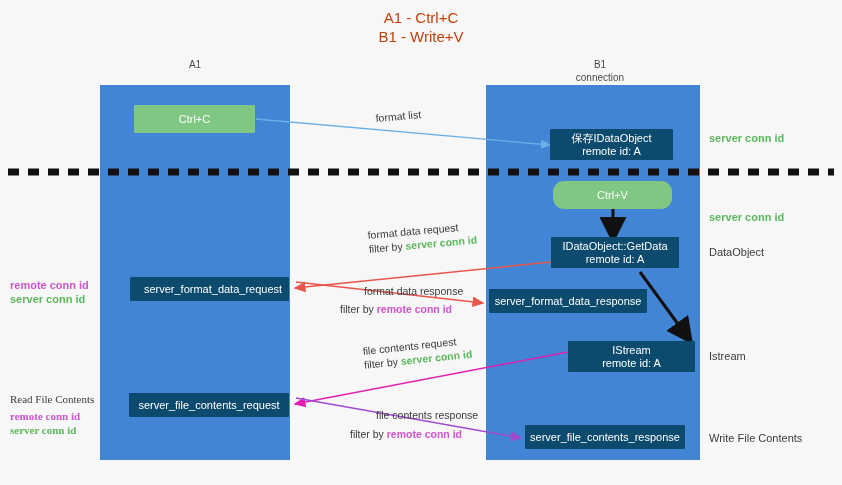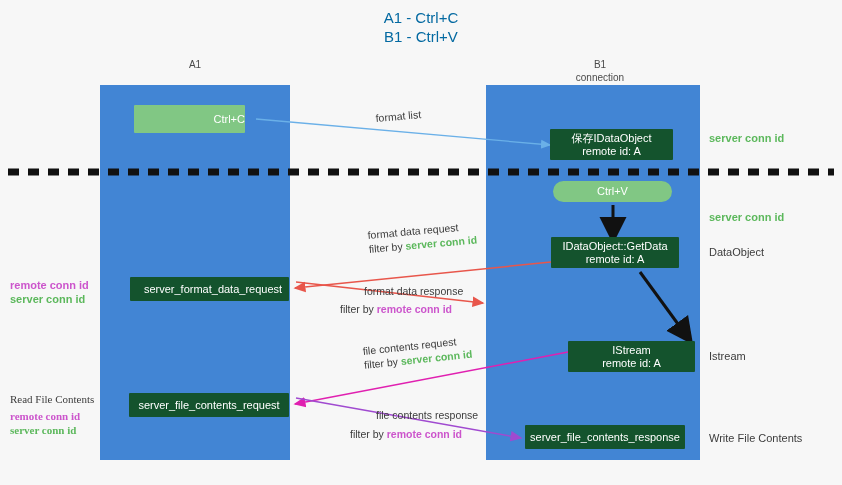--- a/index.html
+++ b/index.html
@@ -9,59 +9,59 @@
     font-family:"Liberation Sans","DejaVu Sans",sans-serif;
     overflow:hidden;
     position:relative;
   }
   #stage{position:absolute;inset:0;}
   .abs{position:absolute;}
 
   .title{
     left:0;right:0;top:8px;
     text-align:center;
-    font-size:15px;color:#0369a1;line-height:19px;
+    font-size:15px;color:#c2410c;line-height:19px;
   }
 
   .lane{
     background:#4285d4;
   }
   .lane-head{
     text-align:center;font-size:10px;color:#4a4a4a;line-height:13px;
   }
 
   .node{
     box-sizing:border-box;
     display:flex;flex-direction:column;
     align-items:center;justify-content:center;
     color:#ffffff;
     font-size:11px;line-height:13px;
     text-align:center;
     border-radius:1px;
   }
   .node.green{background:#81c784;}
-  .node.orange{background:#14532d;text-align:right;}
+  .node.orange{background:#0c4a6e;text-align:right;}
 
   .sidelabel{font-size:11px;line-height:14px;color:#3c3c3c;white-space:nowrap;}
   .green-txt{color:#5cb85c;font-weight:bold;}
   .purple-txt{color:#cc55cc;font-weight:bold;}
 
   .edgelabel{font-size:10.5px;line-height:14px;color:#3c3c3c;white-space:nowrap;}
   .edgelabel b{font-weight:bold;}
 
   svg.overlay{position:absolute;left:0;top:0;width:842px;height:485px;pointer-events:none;}
 </style>
 </head>
 <body>
 
 <div id="stage">
 
   <div class="abs title">
     <div>A1 - Ctrl+C</div>
-    <div>B1 - Ctrl+V</div>
+    <div>B1 - Write+V</div>
   </div>
 
   <div class="abs lane-head" style="left:120px;top:58px;width:150px;">
     <div>A1</div>
   </div>
   <div class="abs lane-head" style="left:525px;top:58px;width:150px;">
     <div>B1</div>
     <div>connection</div>
   </div>
 
@@ -97,42 +97,45 @@
 
     <path d="M551,262 L295,288" stroke="#e8564b" stroke-width="1.5" fill="none" marker-end="url(#ah-red)"></path>
 
     <path d="M296,282 L483,303" stroke="#e8564b" stroke-width="1.5" fill="none" marker-end="url(#ah-red)"></path>
 
     <path d="M568,352 L295,404" stroke="#e020b0" stroke-width="1.5" fill="none" marker-end="url(#ah-magenta)"></path>
 
     <path d="M296,398 L521,438" stroke="#a04ad0" stroke-width="1.5" fill="none" marker-end="url(#ah-purple)"></path>
   </svg>
 
-  <div class="abs node green" style="left:134px;top:105px;width:111px;height:28px;align-items:flex-end;">
+  <div class="abs node green" style="left:134px;top:105px;width:121px;height:28px;">
     <span>Ctrl+C</span>
   </div>
 
   <div class="abs node orange" style="left:550px;top:129px;width:123px;height:31px;">
     <span>保存IDataObject</span>
     <span>remote id: A</span>
   </div>
 
-  <div class="abs node green" style="left:553px;top:181px;width:119px;height:21px;border-radius:11px;">
+  <div class="abs node green" style="left:553px;top:181px;width:119px;height:28px;border-radius:11px;">
     <span>Ctrl+V</span>
   </div>
 
   <div class="abs node orange" style="left:551px;top:237px;width:128px;height:31px;">
     <span>IDataObject::GetData</span>
     <span>remote id: A</span>
   </div>
 
   <div class="abs node orange" style="left:130px;top:277px;width:159px;height:24px;padding-left:7px;">
     <span>server_format_data_request</span>
   </div>
 
+  <div class="abs node orange" style="left:489px;top:289px;width:158px;height:24px;">
+    <span>server_format_data_response</span>
+  </div>
 
   <div class="abs node orange" style="left:568px;top:341px;width:127px;height:31px;">
     <span>IStream</span>
     <span>remote id: A</span>
   </div>
 
   <div class="abs node orange" style="left:525px;top:425px;width:160px;height:24px;">
     <span>server_file_contents_response</span>
   </div>
 

